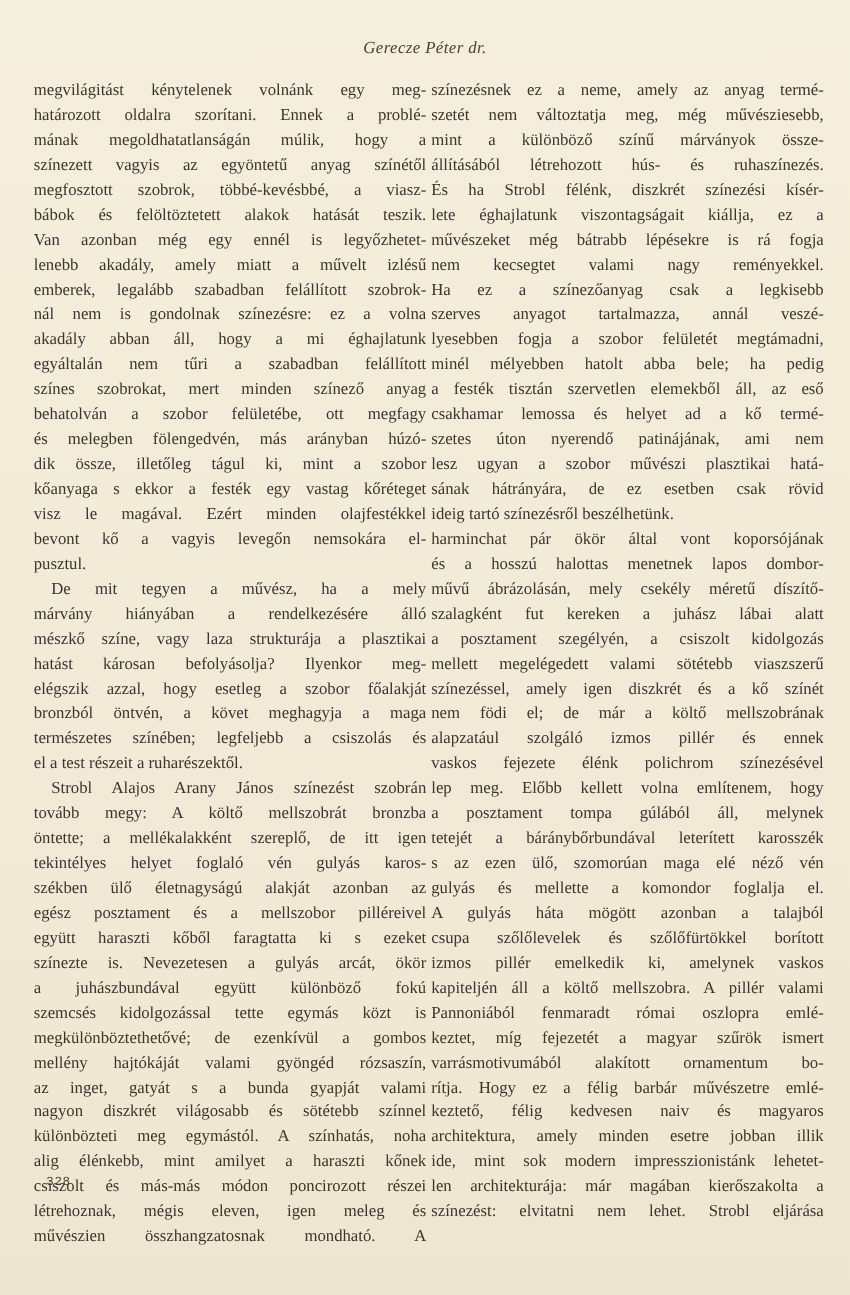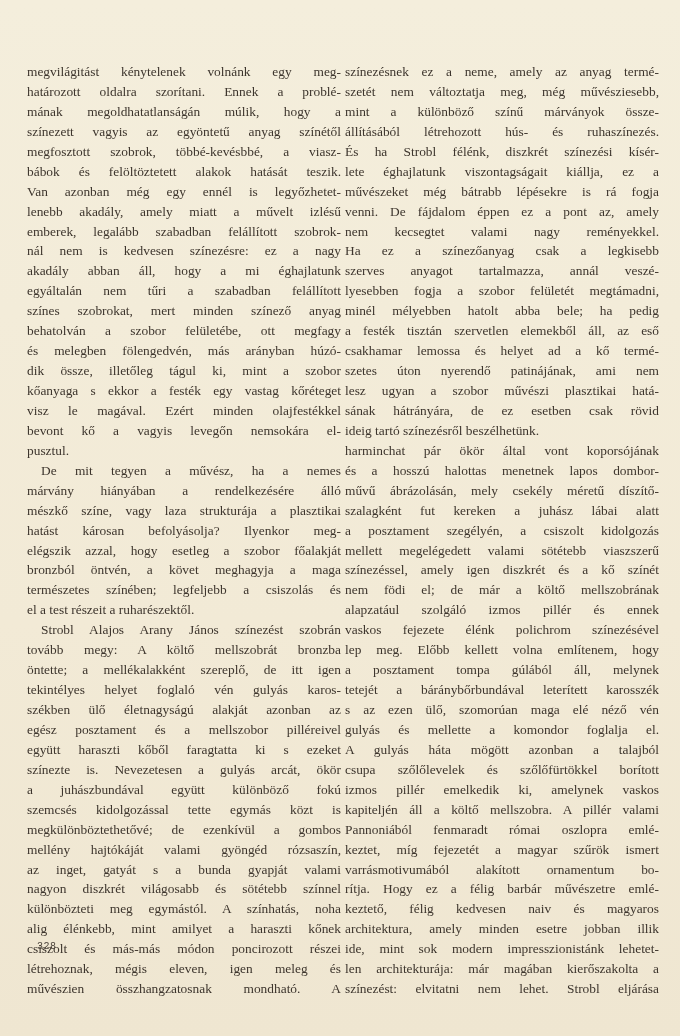--- a/index.html
+++ b/index.html
@@ -66,43 +66,44 @@
       font-family: Liberation Mono, monospace;
       font-size: 10px;
       color: #4a423a;
       letter-spacing: 0.5px;
     }
   </style>
 </head>
 <body>
 
 <div class="page">
+  <div class="running-head">Gerecze Péter dr.</div>
 
   <div class="column col-left" id="col-left">
       <span class="line">megvilágitást kénytelenek volnánk egy meg-</span>
       <span class="line">határozott oldalra szorítani. Ennek a problé-</span>
       <span class="line">mának megoldhatatlanságán múlik, hogy a</span>
       <span class="line">színezett vagyis az egyöntetű anyag színétől</span>
       <span class="line">megfosztott szobrok, többé-kevésbbé, a viasz-</span>
       <span class="line">bábok és felöltöztetett alakok hatását teszik.</span>
       <span class="line">Van azonban még egy ennél is legyőzhetet-</span>
       <span class="line">lenebb akadály, amely miatt a művelt izlésű</span>
       <span class="line">emberek, legalább szabadban felállított szobrok-</span>
-      <span class="line">nál nem is kedvesen színezésre: ez a nagy</span>
+      <span class="line">nál nem is gondolnak színezésre: ez a volna</span>
       <span class="line">akadály abban áll, hogy a mi éghajlatunk</span>
       <span class="line">egyáltalán nem tűri a szabadban felállított</span>
       <span class="line">színes szobrokat, mert minden színező anyag</span>
       <span class="line">behatolván a szobor felületébe, ott megfagy</span>
       <span class="line">és melegben fölengedvén, más arányban húzó-</span>
       <span class="line">dik össze, illetőleg tágul ki, mint a szobor</span>
       <span class="line">kőanyaga s ekkor a festék egy vastag kőréteget</span>
       <span class="line">visz le magával. Ezért minden olajfestékkel</span>
       <span class="line">bevont kő a vagyis levegőn nemsokára el-</span>
       <span class="line last">pusztul.</span>
-      <span class="line indent">De mit tegyen a művész, ha a nemes</span>
+      <span class="line indent">De mit tegyen a művész, ha a mely</span>
       <span class="line">márvány hiányában a rendelkezésére álló</span>
       <span class="line">mészkő színe, vagy laza strukturája a plasztikai</span>
       <span class="line">hatást károsan befolyásolja? Ilyenkor meg-</span>
       <span class="line">elégszik azzal, hogy esetleg a szobor főalakját</span>
       <span class="line">bronzból öntvén, a követ meghagyja a maga</span>
       <span class="line">természetes színében; legfeljebb a csiszolás és</span>
       <span class="line last">el a test részeit a ruharészektől.</span>
       <span class="line indent">Strobl Alajos Arany János színezést szobrán</span>
       <span class="line">tovább megy: A költő mellszobrát bronzba</span>
       <span class="line">öntette; a mellékalakként szereplő, de itt igen</span>
@@ -124,21 +125,20 @@
       <span class="line">művészien összhangzatosnak mondható. A</span>
     </div>
   <div class="column col-right" id="col-right">
       <span class="line">színezésnek ez a neme, amely az anyag termé-</span>
       <span class="line">szetét nem változtatja meg, még művésziesebb,</span>
       <span class="line">mint a különböző színű márványok össze-</span>
       <span class="line">állításából létrehozott hús- és ruhaszínezés.</span>
       <span class="line">És ha Strobl félénk, diszkrét színezési kísér-</span>
       <span class="line">lete éghajlatunk viszontagságait kiállja, ez a</span>
       <span class="line">művészeket még bátrabb lépésekre is rá fogja</span>
-      <span class="line">venni. De fájdalom éppen ez a pont az, amely</span>
       <span class="line">nem kecsegtet valami nagy reményekkel.</span>
       <span class="line">Ha ez a színezőanyag csak a legkisebb</span>
       <span class="line">szerves anyagot tartalmazza, annál veszé-</span>
       <span class="line">lyesebben fogja a szobor felületét megtámadni,</span>
       <span class="line">minél mélyebben hatolt abba bele; ha pedig</span>
       <span class="line">a festék tisztán szervetlen elemekből áll, az eső</span>
       <span class="line">csakhamar lemossa és helyet ad a kő termé-</span>
       <span class="line">szetes úton nyerendő patinájának, ami nem</span>
       <span class="line">lesz ugyan a szobor művészi plasztikai hatá-</span>
       <span class="line">sának hátrányára, de ez esetben csak rövid</span>

